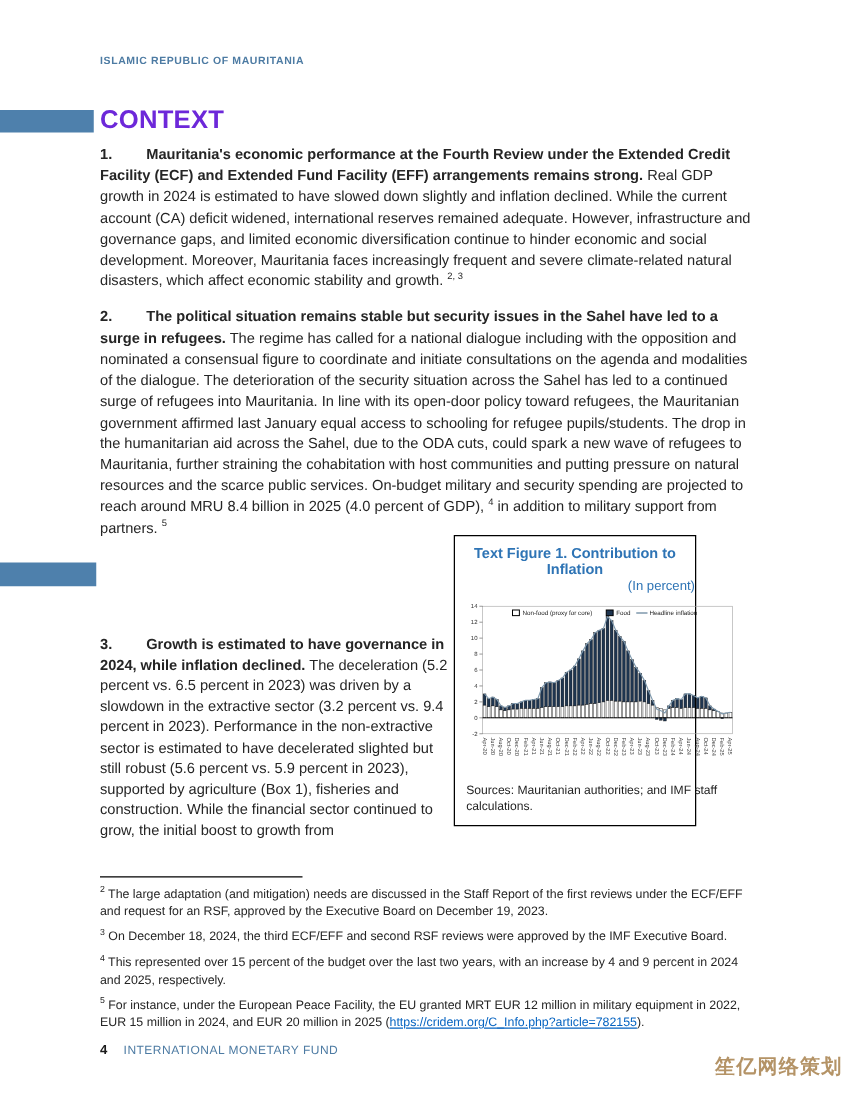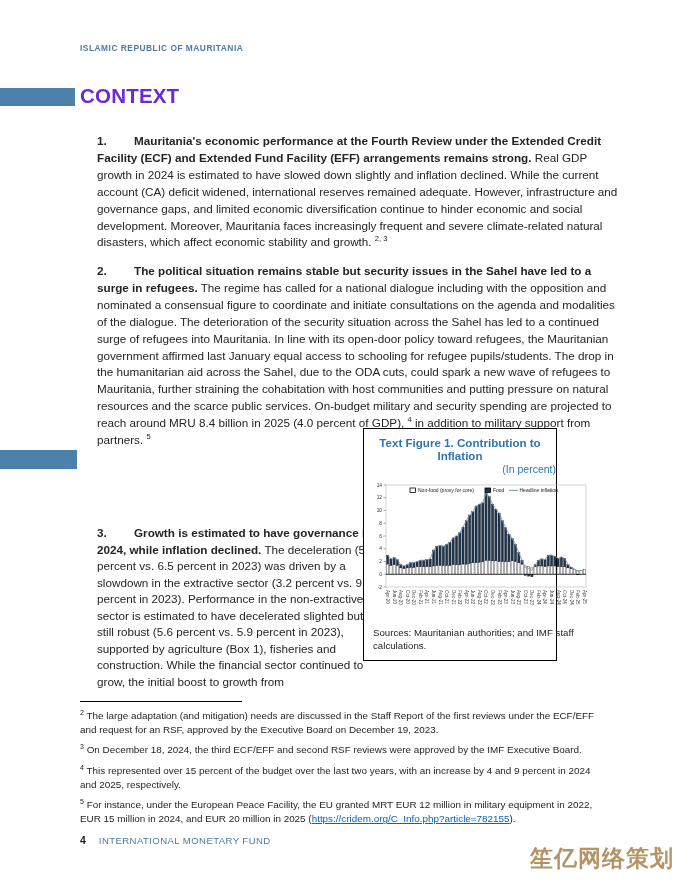--- a/index.html
+++ b/index.html
@@ -8,21 +8,21 @@
   .doc-header{position:absolute;left:80px;top:43px;font-size:8.4px;font-weight:700;letter-spacing:.5px;color:#4d7ba3;}
 
   .accent-bar{position:absolute;left:0;background:#4e80ac;}
   #bar1{top:88px;width:75px;height:18px;}
   #bar2{top:450px;width:77px;height:19px;}
 
   .sec-title{position:absolute;left:80px;margin:0;font-size:20.5px;font-weight:700;color:#6d28d9;letter-spacing:.2px;}
   #title1{top:84px;}
   #title2{top:444px;width:215px;line-height:29px;}
 
-  .body{position:absolute;margin:17px;font-size:11.7px;line-height:16.9px;color:#252525;}
+  .body{position:absolute;margin:0;font-size:11.7px;line-height:16.9px;color:#252525;}
   #p1{left:80px;top:116px;width:524px;}
   #p2{left:80px;top:246px;width:524px;}
   #p3{left:80px;top:508px;width:281px;line-height:16.5px;}
   .pnum{display:inline-block;width:37px;font-weight:700;}
   .ref{font-size:7.5px;vertical-align:super;line-height:0;color:#252525;}
 
   .figure-box{position:absolute;left:363px;top:428px;width:194px;height:233px;border:1.5px solid #000;background:#fff;box-sizing:border-box;}
   .fig-title{margin-top:7px;text-align:center;font-size:11.6px;font-weight:700;color:#2e74b5;}
   .fig-subtitle{text-align:right;font-size:10.5px;color:#2e74b5;margin-top:1px;}
   #chart{margin-left:2px;margin-top:2px;}
@@ -31,21 +31,21 @@
   .fn-block{position:absolute;left:80px;top:701px;width:526px;}
   .fn-rule{width:162px;border-top:1.4px solid #000;margin-bottom:7px;}
   .fn{margin:0 0 6px;font-size:9.9px;line-height:14.2px;color:#252525;}
   .fn .fnm{font-size:7px;vertical-align:super;line-height:0;}
   .fn-link{color:#0563c1;text-decoration:underline;cursor:pointer;}
 
   .footer{position:absolute;left:80px;top:834px;font-size:9.6px;}
   .footer .pageno{font-weight:700;color:#1b1b1b;margin-right:13px;font-size:10.5px;}
   .footer .org{color:#4d7ba3;letter-spacing:.4px;}
 
-  .watermark{position:absolute;right:6px;top:843px;font-size:23px;font-weight:700;color:#b49366;letter-spacing:1px;font-family:"DejaVu Sans",sans-serif;}
+  .watermark{position:absolute;right:6px;top:843px;font-size:16px;font-weight:700;color:#b49366;letter-spacing:1px;font-family:"DejaVu Sans",sans-serif;}
 </style>
 </head>
 <body>
 
 <div class="page">
 
   <div class="doc-header">ISLAMIC REPUBLIC OF MAURITANIA</div>
 
   <div class="accent-bar" id="bar1"></div>
   <h1 class="sec-title" id="title1">CONTEXT</h1>

